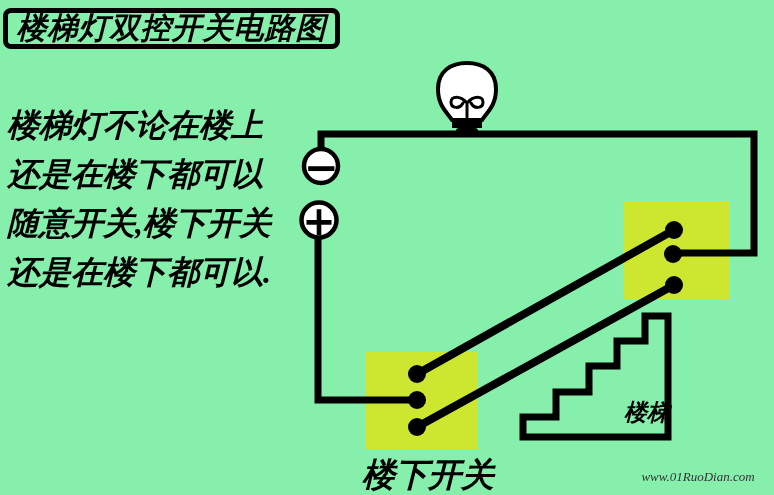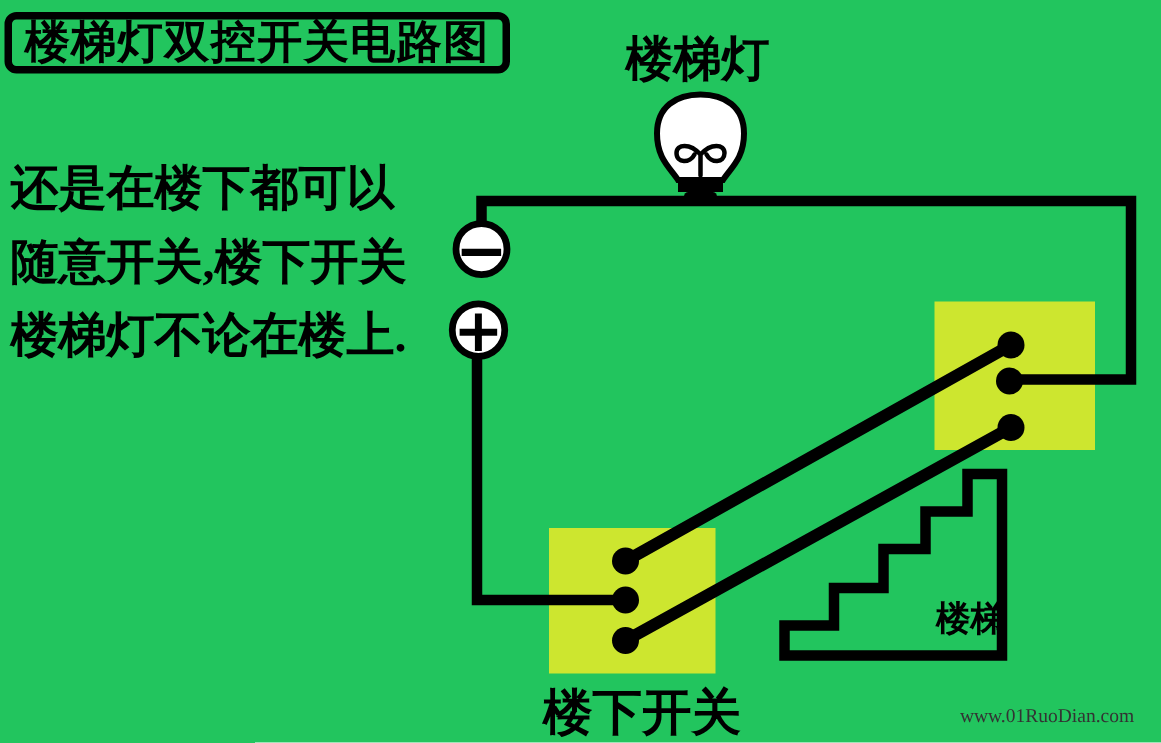--- a/index.html
+++ b/index.html
@@ -1,21 +1,22 @@
 <!DOCTYPE html>
 <html><head>
 <meta charset="utf-8">
 <style>
   html,body{margin:0;padding:0;background:#fff;}
   .stage{
     position:relative;
     width:774px;height:495px;
-    background:#22c55e;
+    background:#86efac;
     overflow:hidden;
     font-family:"Liberation Serif", serif;
+    font-style:italic;
   }
   .title-box{
     position:absolute;left:3px;top:8px;
     width:337px;height:41px;
     box-sizing:border-box;
     border:5px solid #000;
     border-radius:8px;
     display:flex;align-items:center;justify-content:center;
   }
   .title-box .title-text{
@@ -52,29 +53,29 @@
 </head>
 <body>
 
 <div class="stage">
 
   <div class="title-box">
     <span class="title-text">楼梯灯双控开关电路图</span>
   </div>
 
   <div class="description">
+    <div>楼梯灯不论在楼上</div>
     <div>还是在楼下都可以</div>
     <div>随意开关,楼下开关</div>
-    <div>楼梯灯不论在楼上.</div>
+    <div>还是在楼下都可以.</div>
   </div>
 
   <div class="switch-box upstairs-box"></div>
   <div class="switch-box downstairs-box"></div>
 
-  <div class="diagram-label lamp-label">楼梯灯</div>
   <div class="diagram-label downstairs-label">楼下开关</div>
   <div class="diagram-label stairs-label">楼梯</div>
   <div class="watermark">www.01RuoDian.com</div>
 
   <svg class="wiring" width="774" height="495" viewBox="0 0 774 495">
 
     <path d="M321,151 L321,134 L754,134 L754,253 L678,253" fill="none" stroke="#000" stroke-width="7" stroke-linejoin="miter"></path>
 
     <path d="M318,238 L318,400 L412,400" fill="none" stroke="#000" stroke-width="7" stroke-linejoin="miter"></path>
 

